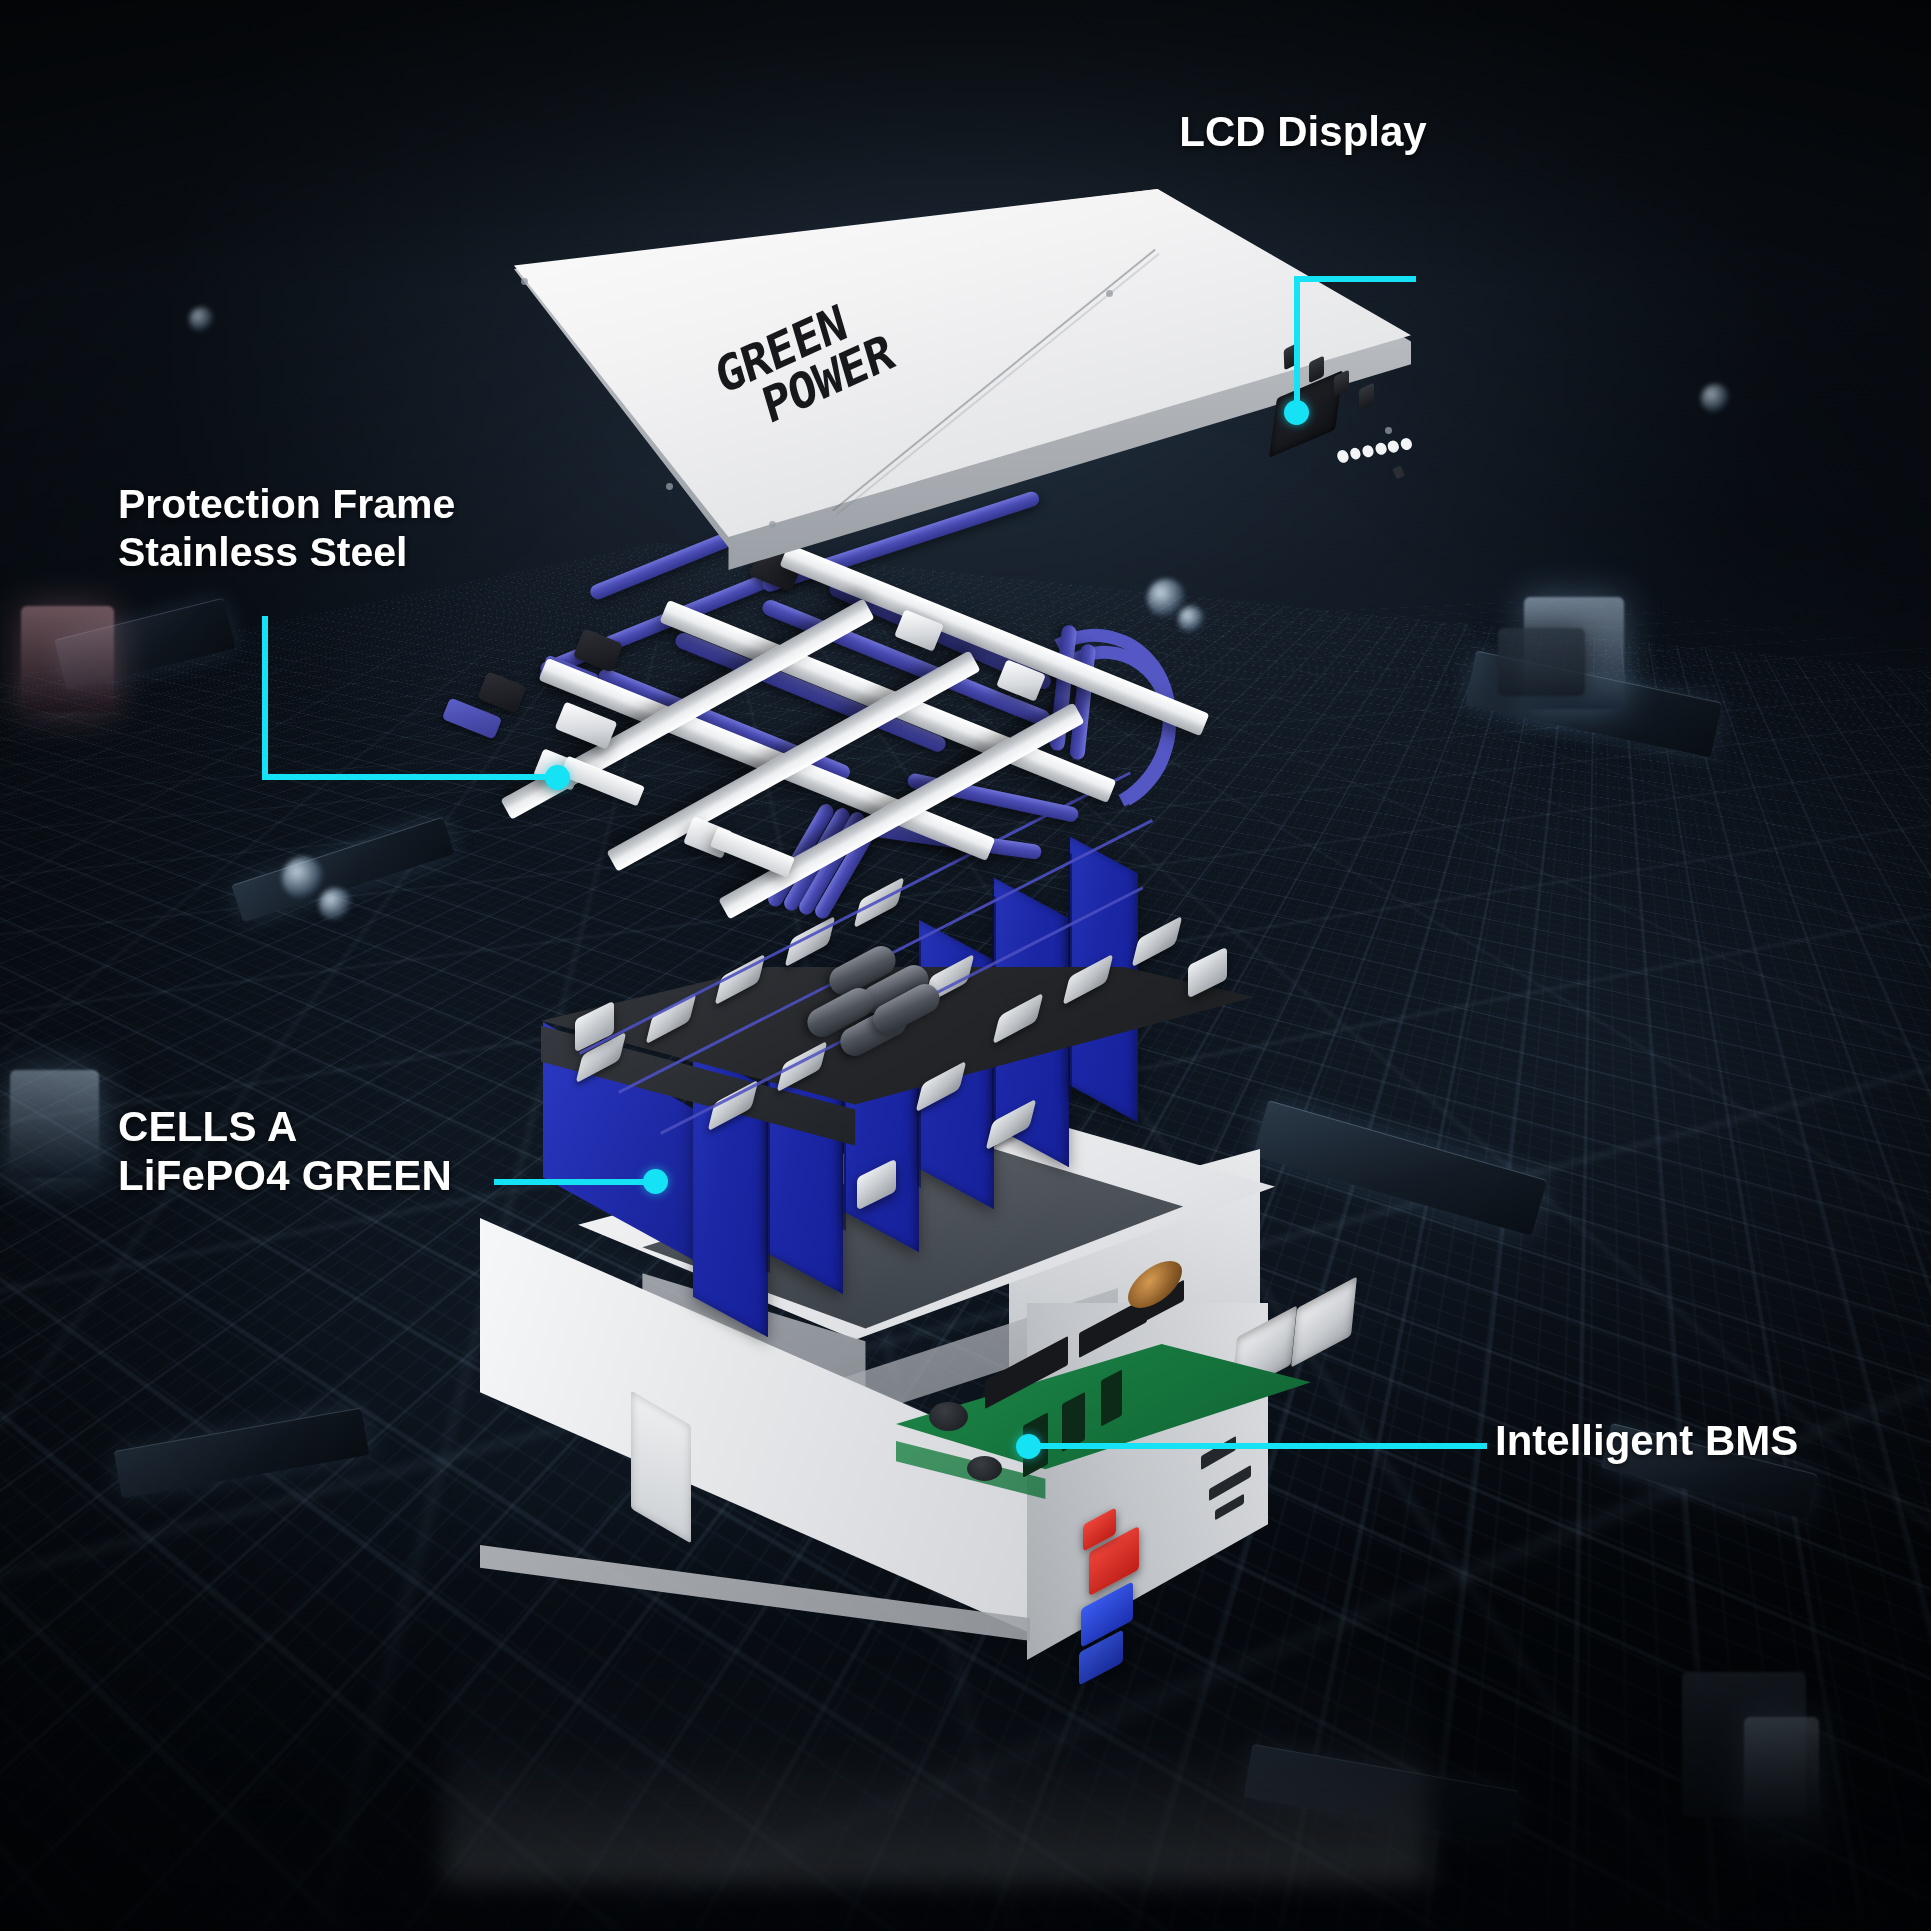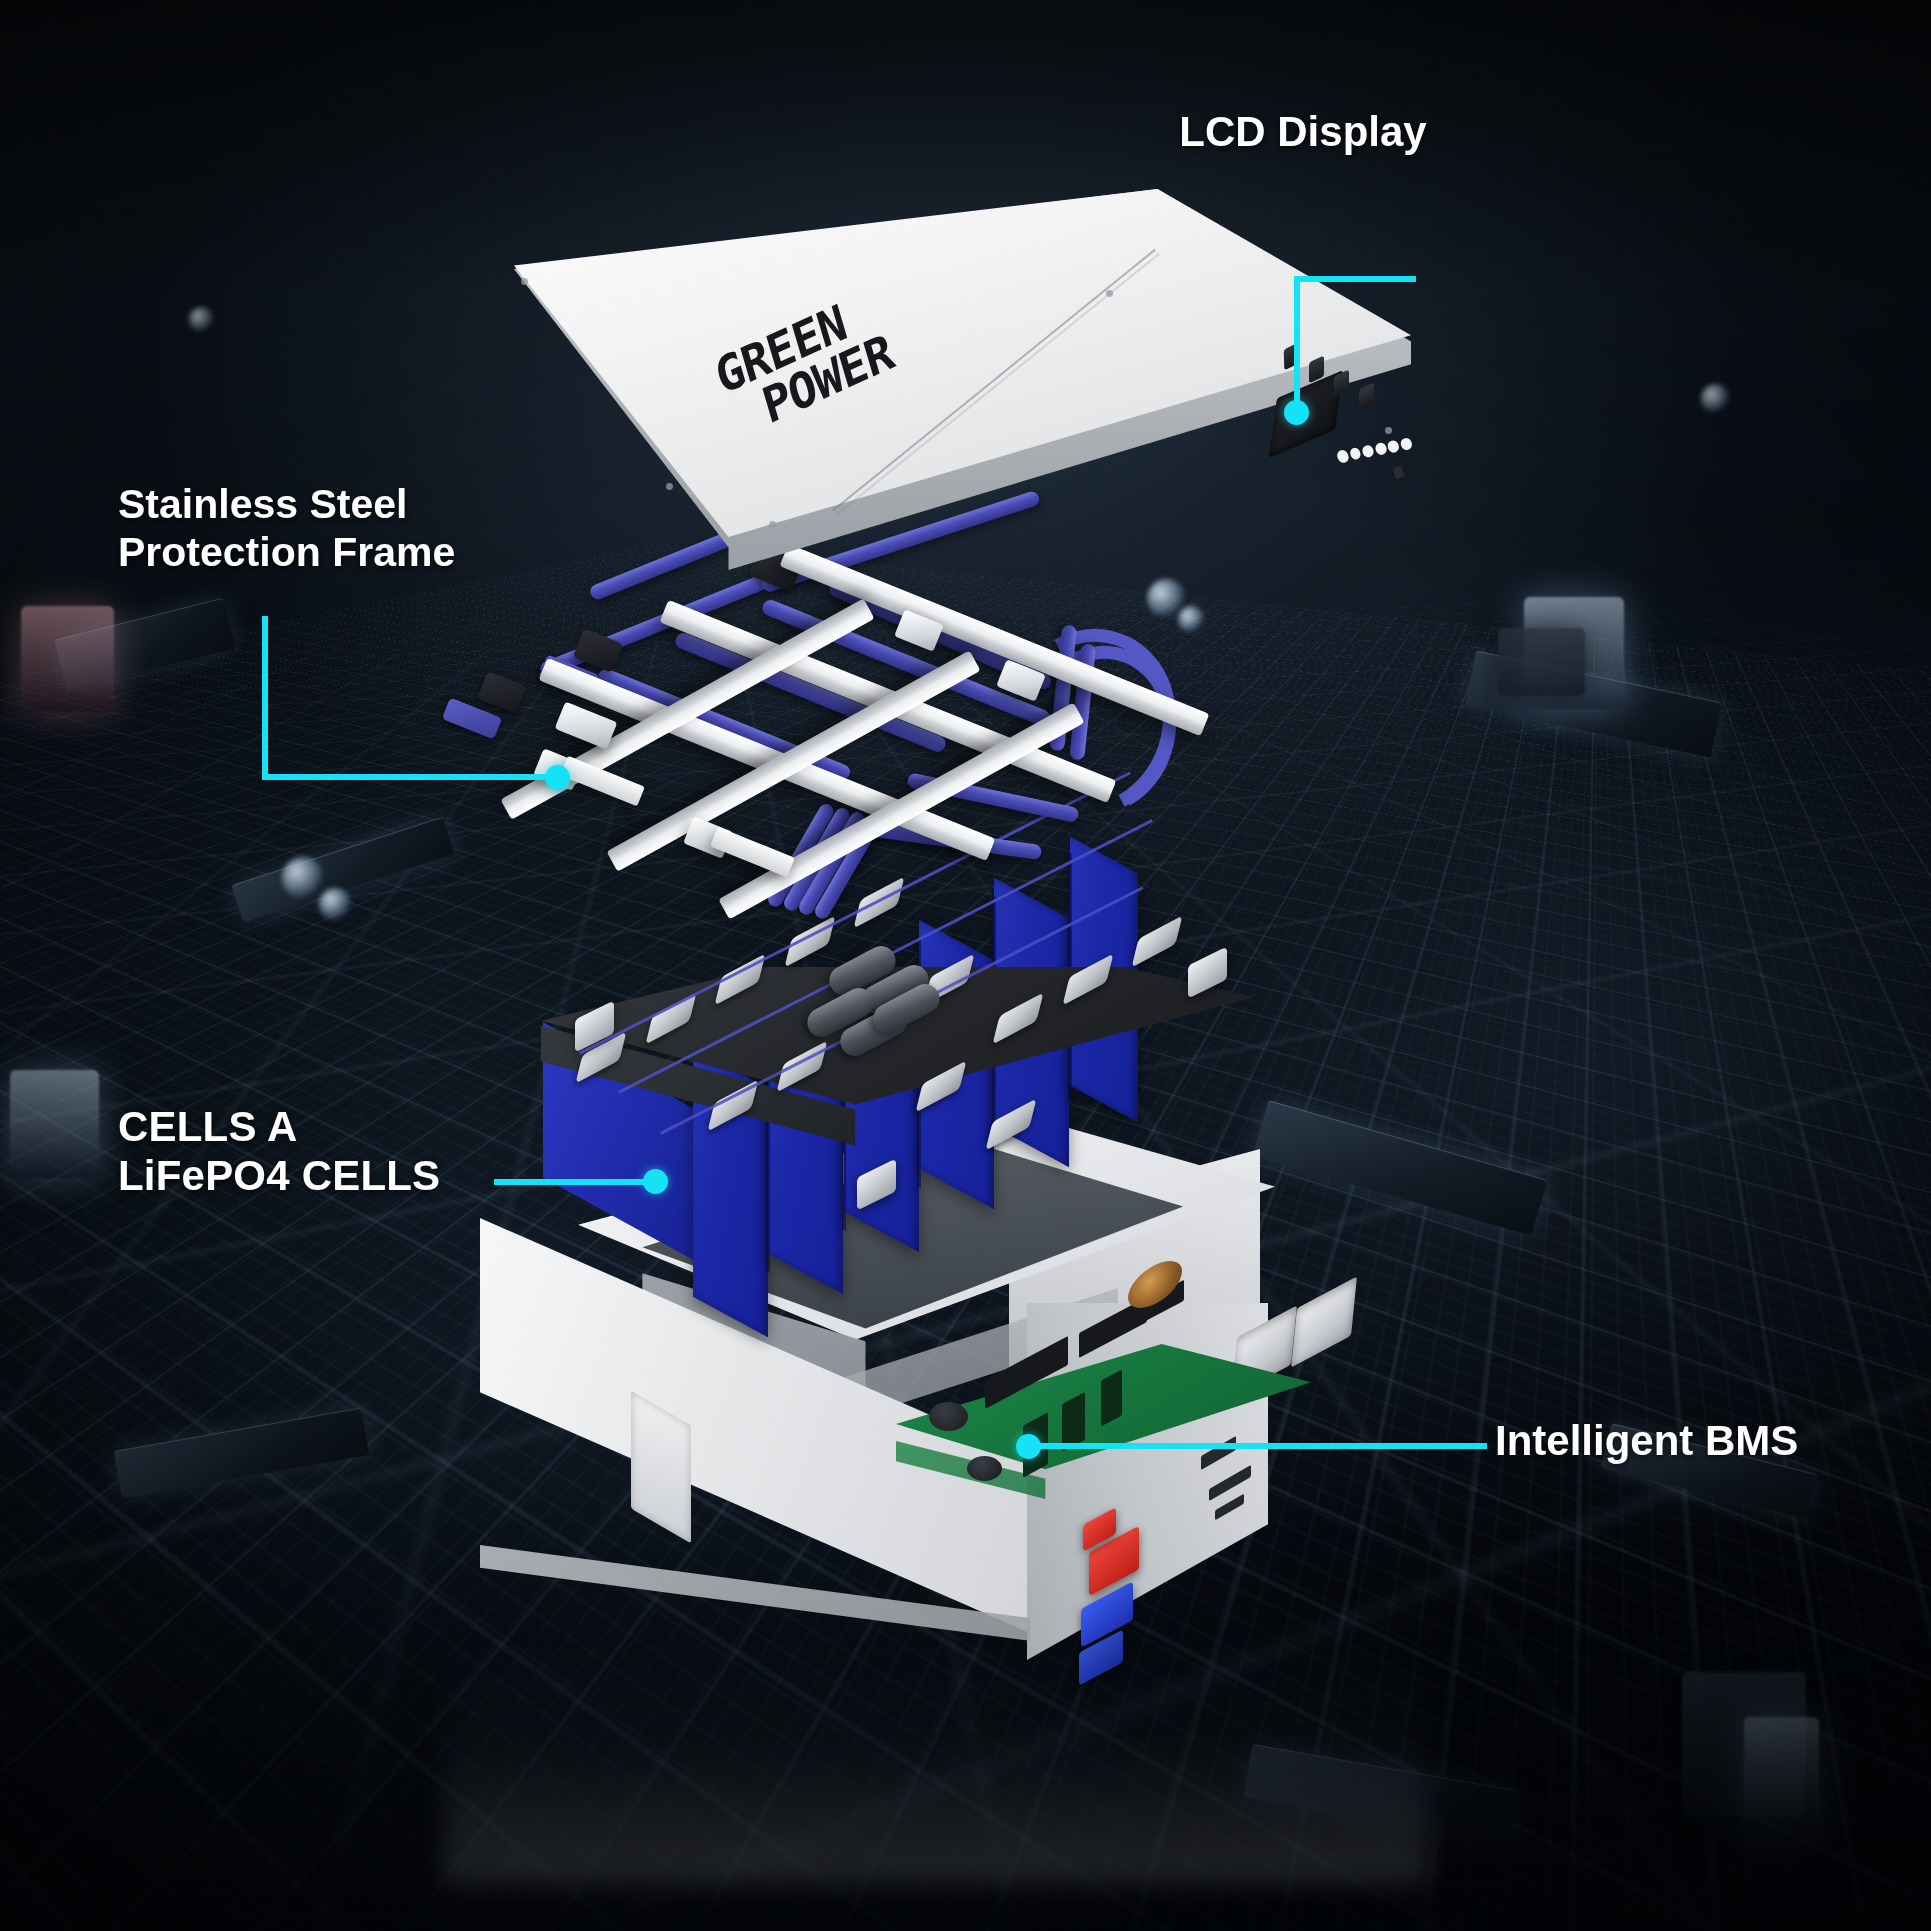--- a/index.html
+++ b/index.html
@@ -433,27 +433,27 @@
 
     <div class="lead" style="left:1039px;top:1443px;width:448px;height:5.8px;"></div>
     <div class="lead-dot" style="left:1016px;top:1434px;"></div>
   </div>
 
   <div class="callout c-lcd">
     <div>LCD Display</div>
   </div>
 
   <div class="callout c-frame">
+    <div>Protection Frame</div>
     <div>Stainless Steel</div>
-    <div>Protection Frame</div>
   </div>
 
   <div class="callout c-cells">
     <div>CELLS A</div>
-    <div>LiFePO4 CELLS</div>
+    <div>LiFePO4 GREEN</div>
   </div>
 
   <div class="callout c-bms">
     <div>Intelligent BMS</div>
   </div>
 
 </div>
 
 
 </body></html>

